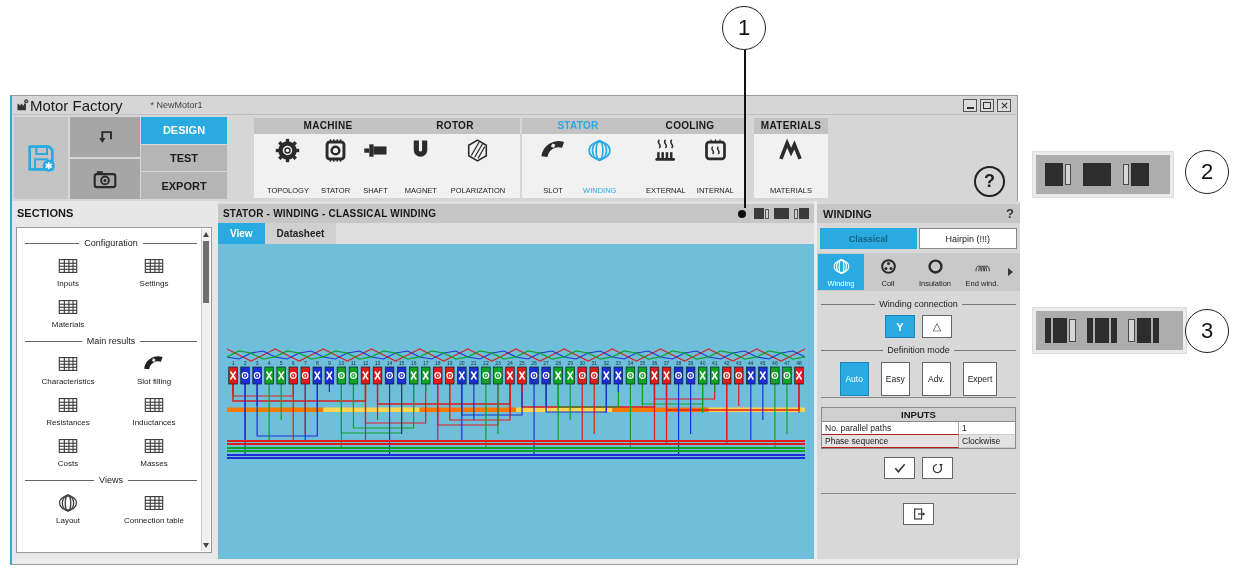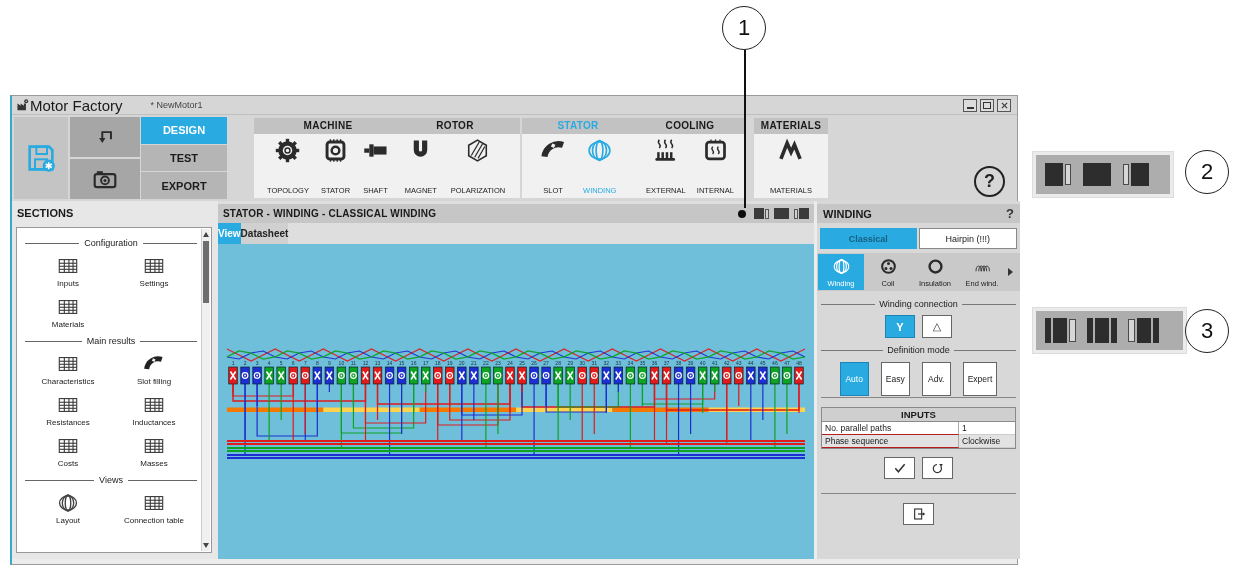--- a/index.html
+++ b/index.html
@@ -87,21 +87,21 @@
   .main-area { position:absolute; left:206px; top:0; width:596px; height:358px; background:#dedede; }
   .main-header { position:absolute; left:0; top:3px; width:596px; height:19px; background:#c6c6c6;
     display:flex; align-items:center; padding:0 5px; }
   .main-header-title { font-size:10px; font-weight:bold; letter-spacing:.2px; }
   .mh-right { margin-left:auto; display:flex; align-items:center; gap:5px; }
   .header-dot { width:8px; height:8px; border-radius:50%; background:#0c0c0c; margin-right:3px; }
   .mini { display:flex; gap:1px; align-items:center; }
   .mD { background:#3a3a3a; } .mL { background:#cfcfcf; border:1px solid #555; }
   .m10{width:10px;height:11px;} .m14{width:15px;height:11px;} .m3{width:4px;height:10px;}
   .tab-bar { position:absolute; left:0; top:22px; width:596px; height:21px; background:#dedede; display:flex; }
-  .vtab { padding:0 0; display:flex; align-items:center; font-size:10px; font-weight:bold; background:#d0d0d0; color:#222; }
+  .vtab { padding:0 12px; display:flex; align-items:center; font-size:10px; font-weight:bold; background:#d0d0d0; color:#222; }
   .vtab.active { background:#29abe2; color:#fff; }
   .diagram-wrap { position:absolute; left:0; top:43px; width:596px; height:315px; }
   .diagram-wrap svg { display:block; }
 
   
   .winding-panel { position:absolute; left:805px; top:0; width:203px; height:358px; background:#d8d8d8; }
   .wp-header { position:absolute; left:0; top:3px; width:203px; height:19px; background:#c6c6c6;
     display:flex; align-items:center; padding:0 6px; }
   .wp-title { font-size:11px; font-weight:bold; }
   .wp-help { margin-left:auto; font-size:13px; font-weight:bold; color:#333; }

